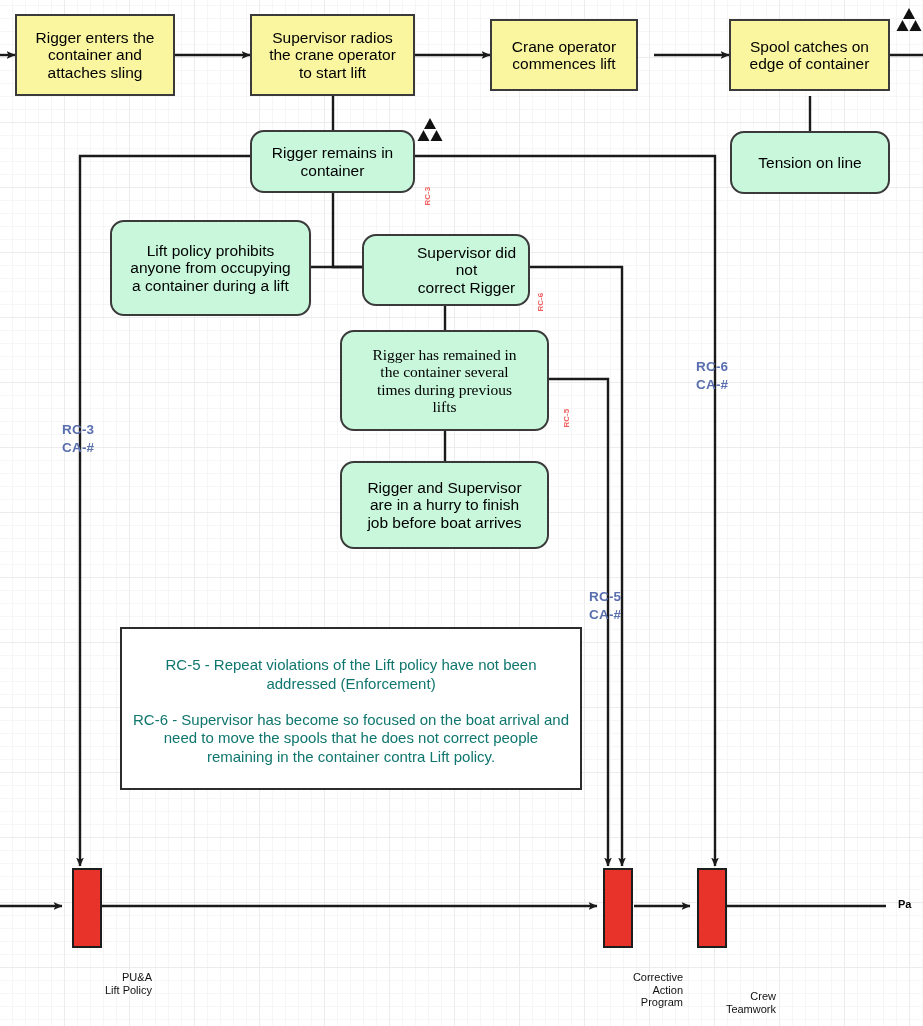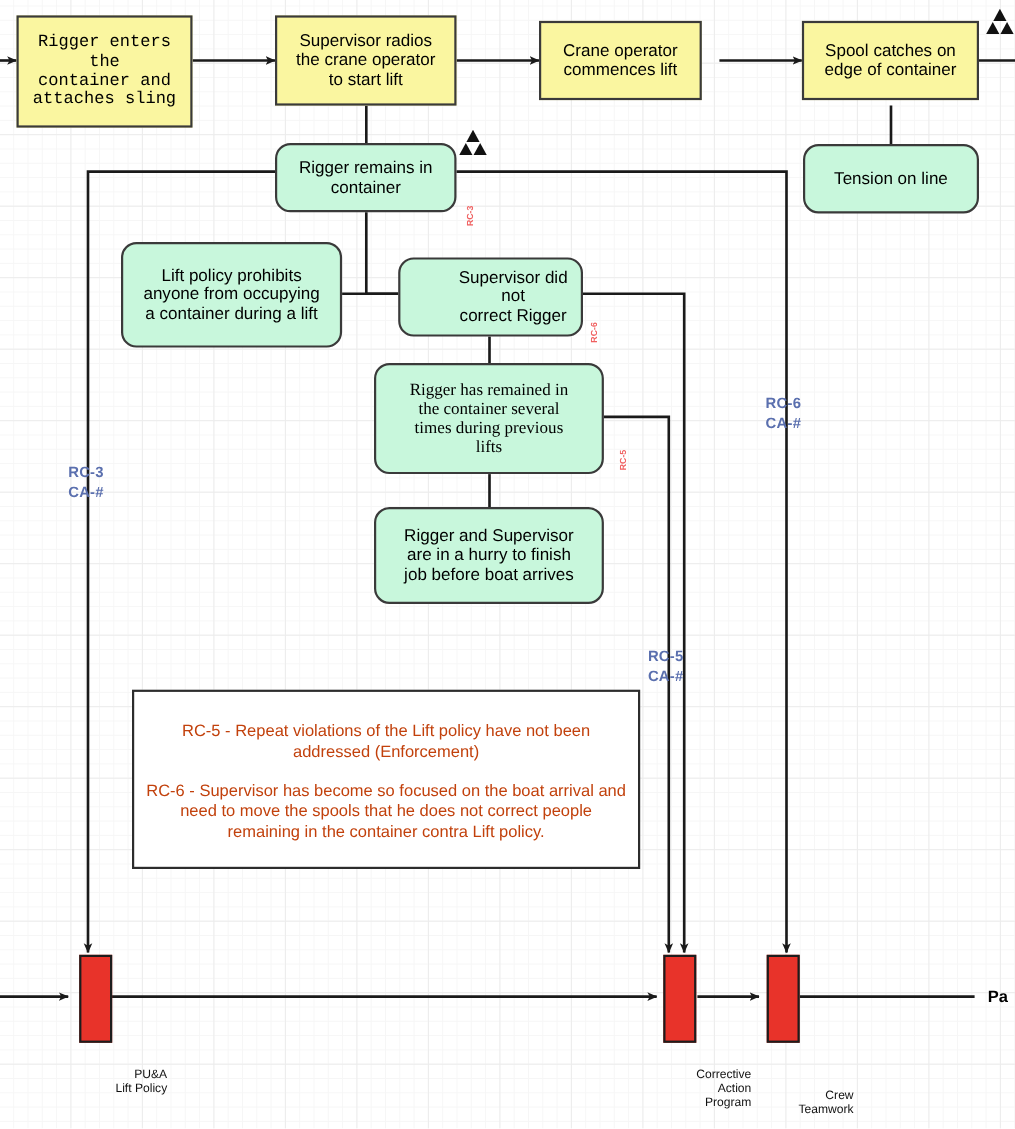--- a/index.html
+++ b/index.html
@@ -53,21 +53,21 @@
     background: #c8f7dc;
     border-radius: 14px;
   }
   .note-box {
     position: absolute;
     box-sizing: border-box;
     background: #ffffff;
     border: 2px solid #2c2c2c;
     font-size: 15px;
     line-height: 1.22;
-    color: #c2410c;
+    color: #0f766e;
     text-align: center;
     padding: 9px 10px 9px 10px;
     white-space: pre-line;
   }
   .barrier {
     position: absolute;
     box-sizing: border-box;
     background: #e8332a;
     border: 2px solid #1d1d1d;
   }
@@ -109,21 +109,21 @@
     text-align: center;
     white-space: pre-line;
   }
   .hazard {
     position: absolute;
     width: 26px;
     height: 24px;
   }
   .edge-text {
     position: absolute;
-    font-size: 15px;
+    font-size: 11px;
     font-weight: bold;
     color: #000;
     white-space: nowrap;
   }
 </style>
 </head>
 <body>
 
 <div id="canvas">
 
@@ -161,21 +161,21 @@
 
       <path d="M549,379 L608,379 L608,866" marker-end="url(#arrow)"></path>
 
       <line x1="0" y1="906" x2="62" y2="906" marker-end="url(#arrow)"></line>
       <line x1="99" y1="906" x2="597" y2="906" marker-end="url(#arrow)"></line>
       <line x1="634" y1="906" x2="690" y2="906" marker-end="url(#arrow)"></line>
       <line x1="727" y1="906" x2="886" y2="906"></line>
     </g>
   </svg>
 
-  <div class="node yellow" style="left:15px; top:14px; width:160px; height:102px;font-family:Liberation Mono, monospace;">
+  <div class="node yellow" style="left:15px; top:14px; width:160px; height:82px;">
     <span>Rigger enters the
 container and
 attaches sling</span>
   </div>
 
   <div class="node yellow" style="left:250px; top:14px; width:165px; height:82px;">
     <span>Supervisor radios
 the crane operator
 to start lift</span>
   </div>

